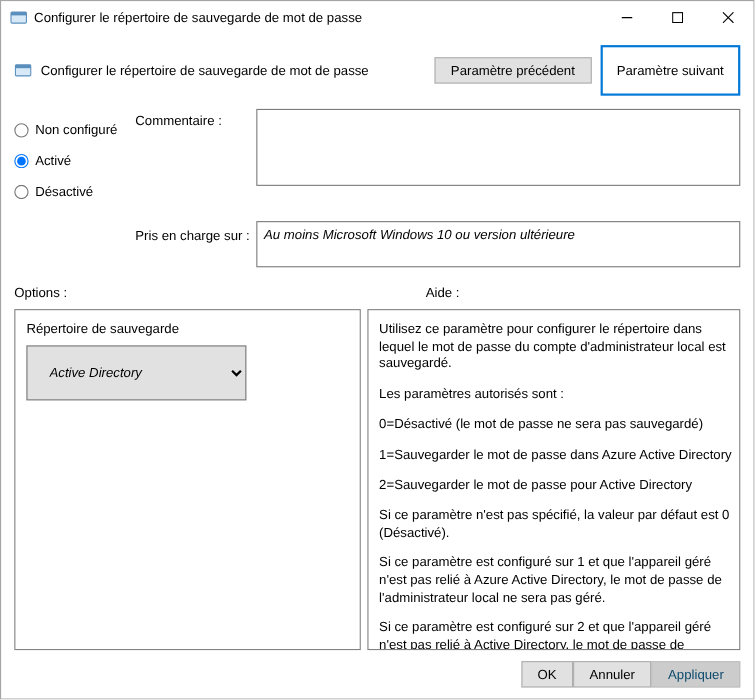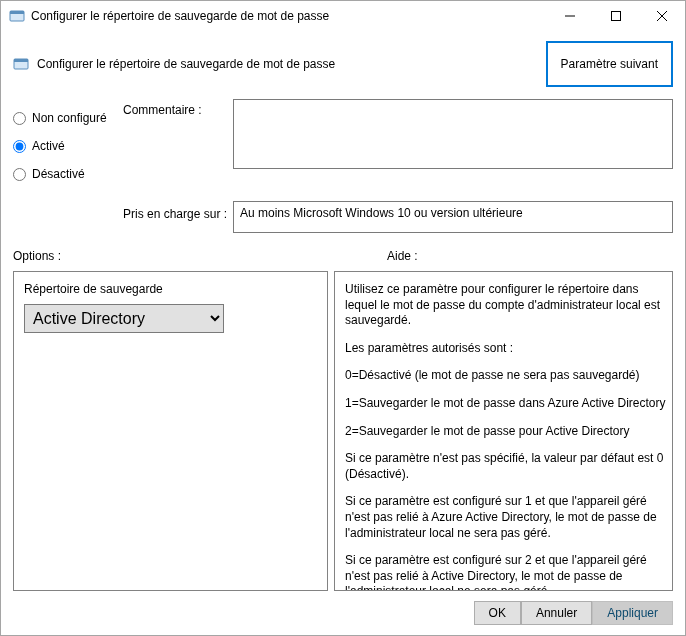--- a/index.html
+++ b/index.html
@@ -18,32 +18,32 @@
   .btn.disabled { color: #0c4a6e; border-color: #bfbfbf; background: #ccc; }
   .row1 { display: flex; padding: 0 12px 6px; }
   .radios { width: 110px; padding-top: 4px; }
   .radio-row { display: flex; align-items: center; margin: 8px 0 14px; }
   .radio-row input { margin: 0 6px 0 0; }
   .labelcol { width: 110px; padding-top: 4px; font-size: 12px; }
   .commentbox { flex: 1; }
   textarea.multiline { width: 100%; height: 70px; resize: none; border: 1px solid #7a7a7a; font-family: inherit; font-size: 12px; padding: 4px; overflow-y: scroll; }
   .supported { display: flex; padding: 0 12px 12px; align-items: flex-start; }
   .supported .labelcol { margin-top: 2px; }
-  .supported .box { flex: 1; border: 1px solid #7a7a7a; height: 32px; padding: 4px 6px; font-size: 12px; position: relative; overflow-y: scroll; }
+  .supported .box { flex: 1; border: 1px solid #7a7a7a; height: 42px; padding: 4px 6px; font-size: 12px; position: relative; overflow-y: scroll; font-style: italic; }
   .midlabels { display: flex; padding: 4px 12px 8px; gap: 48px; }
   .midlabels .left { width: 326px; }
   .panes { display: flex; padding: 0 12px; flex: 1; min-height: 0; }
   .pane { border: 1px solid #828282; }
   .pane.left { width: 315px; margin-right: 6px; padding: 10px; }
   .pane.right { flex: 1; padding: 10px 4px 10px 10px; position: relative; overflow-y: auto; }
   .pane.right::-webkit-scrollbar { width: 17px; }
   .pane.right::-webkit-scrollbar-track { background: #f0f0f0; }
   .pane.right::-webkit-scrollbar-thumb { background: #cdcdcd; border: 1px solid #f0f0f0; }
   .dropdown { width: 200px; margin-top: 8px; }
-  select { width: 100%; font-family: inherit; font-size: 16px; padding: 4px; border: 1px solid #7a7a7a; background: #e1e1e1; }
+  select { width: 100%; font-family: inherit; font-size: 12px; padding: 16px; border: 1px solid #7a7a7a; background: #e1e1e1; font-style: italic; }
   .help p { margin: 0 0 12px; font-size: 12px; line-height: 1.3; }
   .footer { display: flex; justify-content: flex-end; padding: 10px 12px; gap: 0; }
 </style>
 </head>
 <body>
 
 <div class="window">
 
   <div class="titlebar">
     <span class="icon">
@@ -72,20 +72,21 @@
   </div>
 
   <div class="header">
     <span class="icon">
       <svg viewBox="0 0 16 16" width="16" height="16">
           <rect x="1" y="3" width="14" height="10" rx="1" fill="#d7e8f7" stroke="#5a8fbd"></rect>
           <rect x="1" y="3" width="14" height="3" fill="#5a8fbd"></rect>
         </svg>
     </span>
     <span class="label">Configurer le répertoire de sauvegarde de mot de passe</span>
+    <button class="btn">Paramètre précédent</button>
     <button class="btn primary">Paramètre suivant</button>
   </div>
 
   <div class="row1">
     <div class="radios">
       <label class="radio-row">
           <input type="radio" name="state" style="">
           <span>Non configuré</span>
         </label>
       <label class="radio-row">

